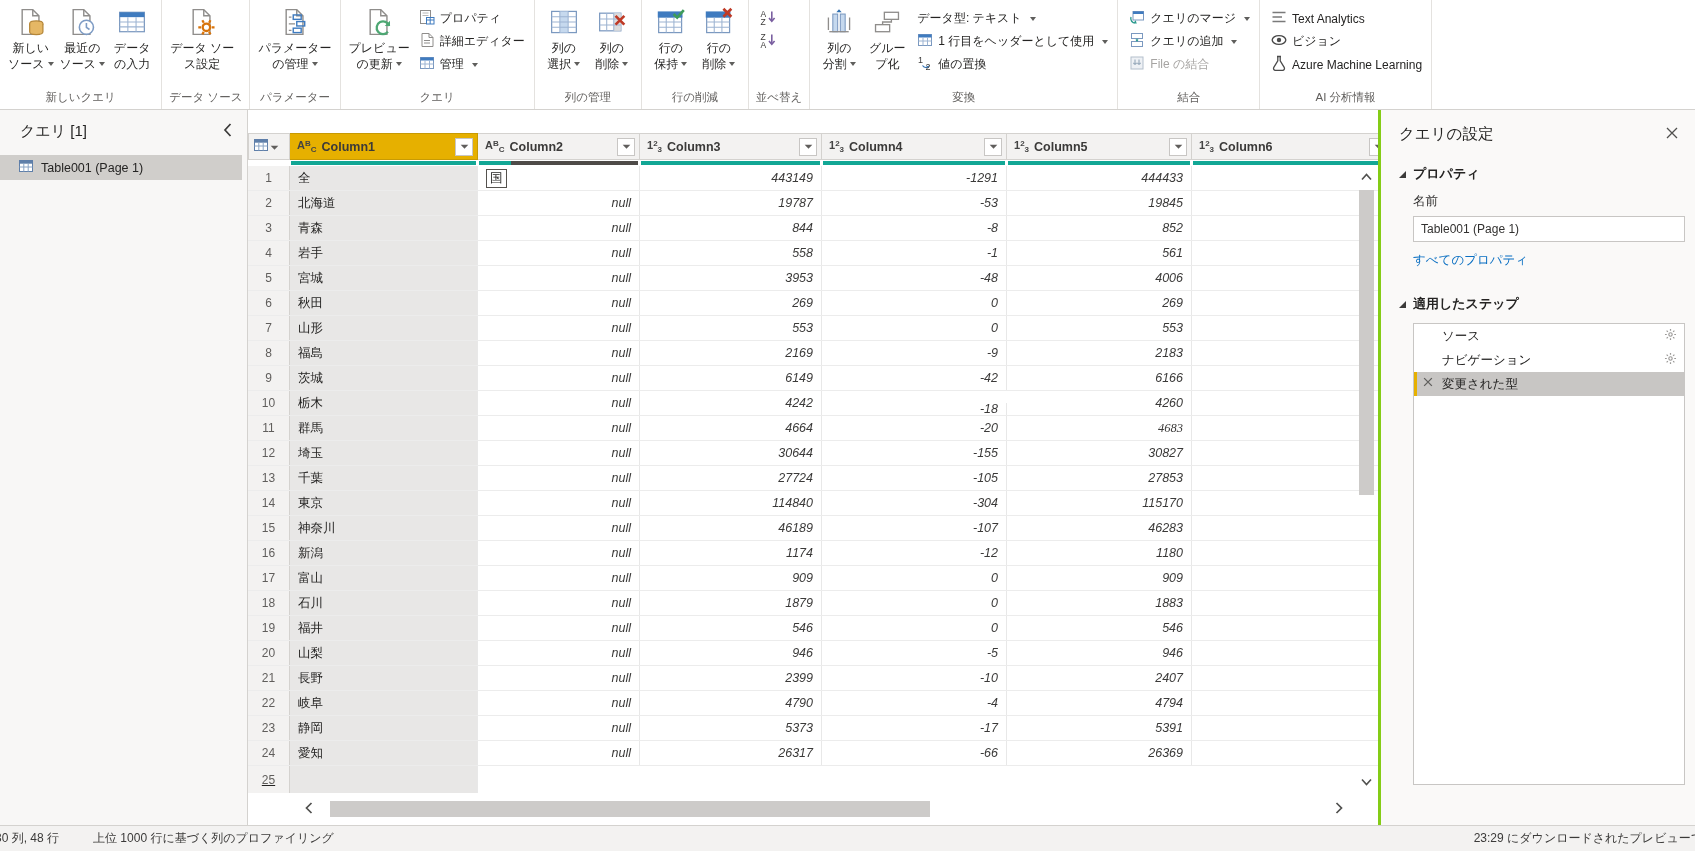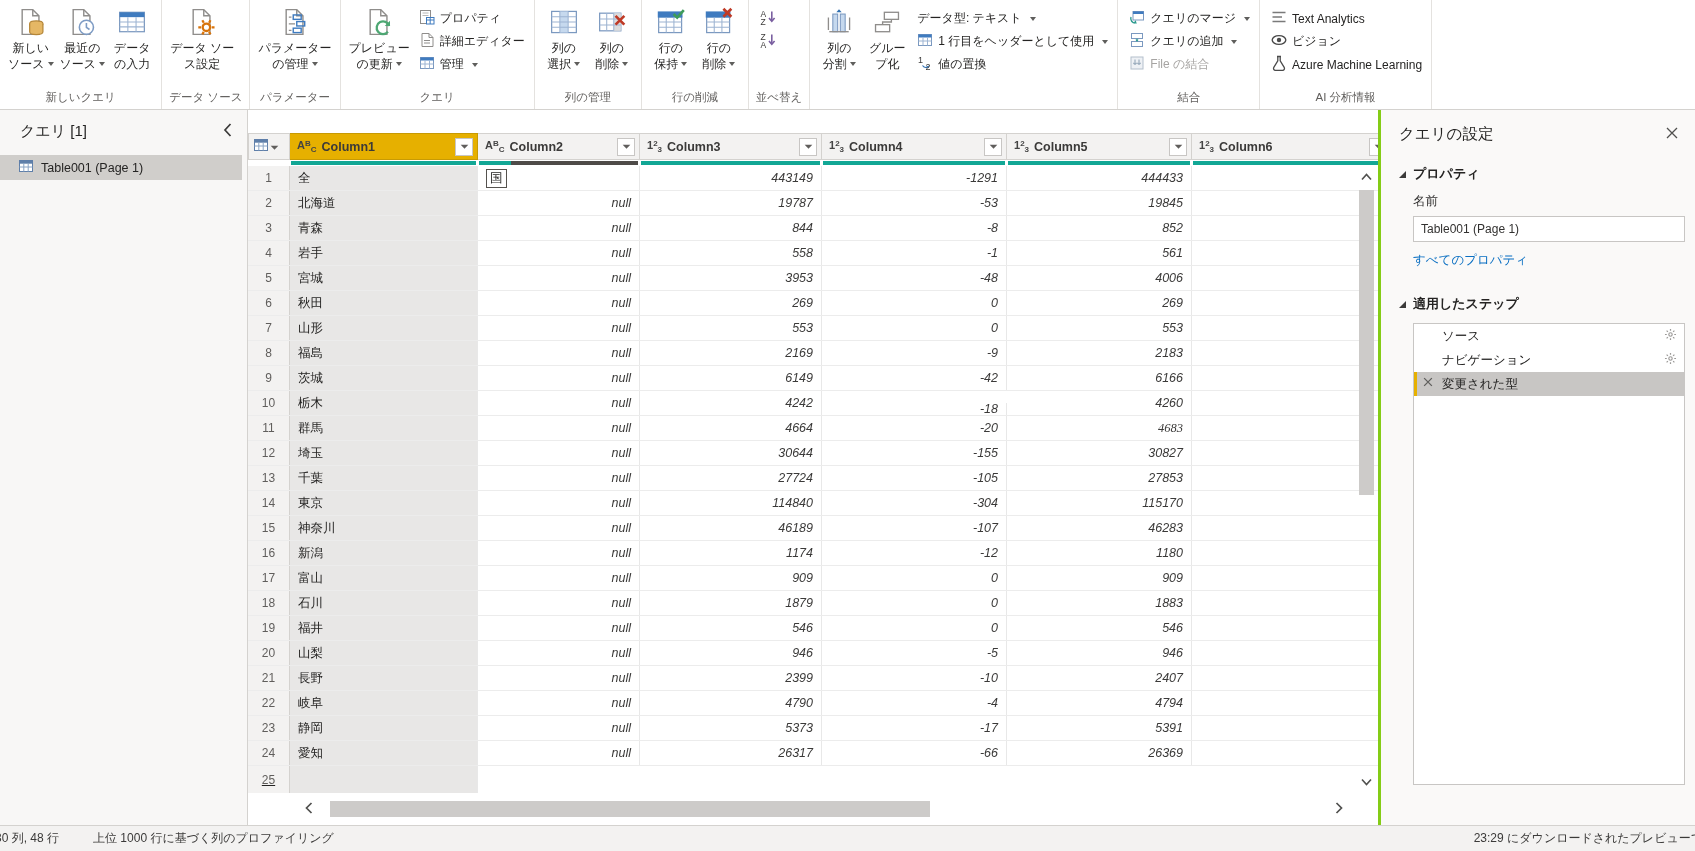--- a/index.html
+++ b/index.html
@@ -341,20 +341,21 @@
               <span><svg width="16" height="16" viewBox="0 0 16 16">
                   <text x="1" y="8" font-size="9" fill="#3b3a39">1</text>
                   <path d="M5.5 10.5c1.5 2 3.5 2.3 5 1.6" fill="none" stroke="#2f6fb0" stroke-width="1.2"></path>
                   <path d="M11.5 13.3l.6-2.8-2.8.9z" fill="#2f6fb0"></path>
                   <text x="8.5" y="15" font-size="9" fill="#3b3a39">2</text>
                 </svg></span>
               <span>値の置換</span>
             </button>
           </div>
         </div>
+        <div class="rgroup-label">変換</div>
       </div>
       <div class="rgroup">
         <div class="rgroup-items">
           <div class="rstack">
             <button class="rbtn-small">
               <span><svg width="16" height="16" viewBox="0 0 16 16">
                   <rect x="4" y="2.5" width="10.5" height="8.5" fill="#fff" stroke="#7b99c0"></rect>
                   <rect x="4" y="2.5" width="10.5" height="2.5" fill="#3f7bbf"></rect>
                   <path d="M2 8a4.5 4.5 0 0 0 4.5 6" fill="none" stroke="#2e9b8f" stroke-width="1.4"></path>
                   <path d="M7.8 14.8l-3-1.4 1.9-2.2z" fill="#2e9b8f"></path>

